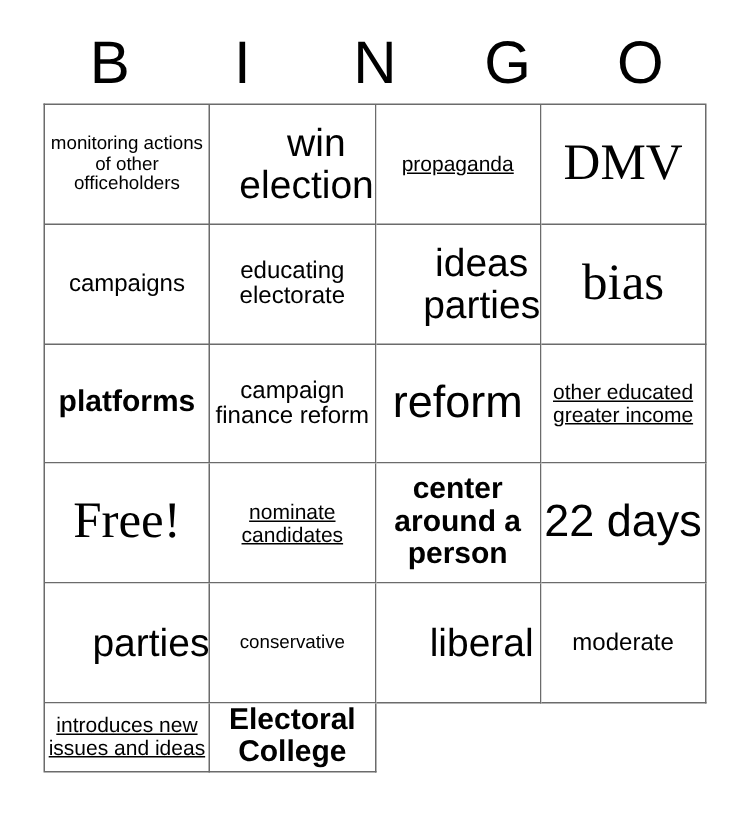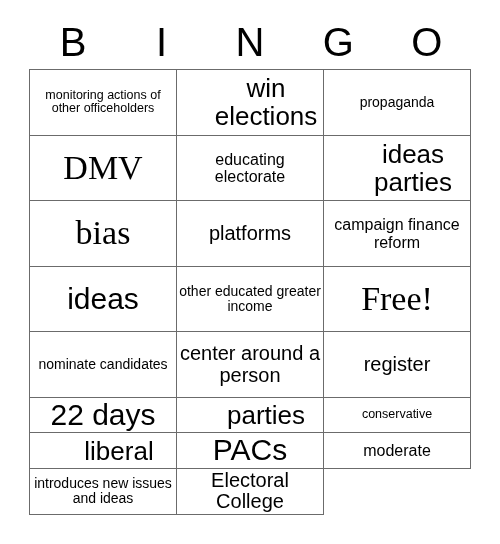--- a/index.html
+++ b/index.html
@@ -46,21 +46,21 @@
   #grid {
     position: absolute;
     left: 29px;
     top: 69px;
     width: 442px;
     height: 446px;
     box-sizing: border-box;
     border-top: 1px solid #6b6b6b;
     border-left: 1px solid #6b6b6b;
     display: grid;
-    grid-template-columns: repeat(3, 1fr);
+    grid-template-columns: repeat(4, 1fr);
     grid-template-rows: repeat(5, 1fr);
     background: #ffffff;
   }
   .cell {
     box-sizing: border-box;
     border-right: 1px solid #6b6b6b;
     border-bottom: 1px solid #6b6b6b;
     display: flex;
     align-items: center;
     justify-content: center;
@@ -73,23 +73,23 @@
     display: block;
     width: 100%;
     line-height: 1.08;
     color: #000000;
     word-wrap: break-word;
   }
   
   .s-xxl .cell-text { font-size: 34px; font-family: Liberation Serif, serif; }
   .s-xl  .cell-text { font-size: 30px; }
   .s-lg  .cell-text { font-size: 26px; margin-left: 32px; }
-  .s-md  .cell-text { font-size: 20px; }
+  .s-md  .cell-text { font-size: 20px; font-weight: bold; }
   .s-sm  .cell-text { font-size: 16px; }
-  .s-xs  .cell-text { font-size: 14px; }
+  .s-xs  .cell-text { font-size: 14px; text-decoration: underline; }
   .s-xxs .cell-text { font-size: 12.5px; }
 </style>
 </head>
 <body>
 
 <div id="card">
 
   <div id="header-row">
     <div class="header-letter">B</div>
     <div class="header-letter">I</div>
@@ -105,72 +105,69 @@
       </div>
     <div class="cell s-lg">
         <span class="cell-text">win elections</span>
       </div>
     <div class="cell s-xs">
         <span class="cell-text">propaganda</span>
       </div>
     <div class="cell s-xxl">
         <span class="cell-text">DMV</span>
       </div>
+    <div class="cell s-sm">
+        <span class="cell-text">campaigns</span>
+      </div>
 
     <div class="cell s-sm">
         <span class="cell-text">educating electorate</span>
       </div>
     <div class="cell s-lg">
         <span class="cell-text">ideas parties</span>
       </div>
     <div class="cell s-xxl">
         <span class="cell-text">bias</span>
       </div>
     <div class="cell s-md">
         <span class="cell-text">platforms</span>
       </div>
     <div class="cell s-sm">
         <span class="cell-text">campaign finance reform</span>
       </div>
 
     <div class="cell s-xl">
-        <span class="cell-text">ideas</span>
+        <span class="cell-text">reform</span>
       </div>
     <div class="cell s-xs">
         <span class="cell-text">other educated greater income</span>
       </div>
     <div class="cell s-xxl">
         <span class="cell-text">Free!</span>
       </div>
     <div class="cell s-xs">
         <span class="cell-text">nominate candidates</span>
       </div>
     <div class="cell s-md">
         <span class="cell-text">center around a person</span>
       </div>
 
-    <div class="cell s-md">
-        <span class="cell-text">register</span>
-      </div>
     <div class="cell s-xl">
         <span class="cell-text">22 days</span>
       </div>
     <div class="cell s-lg">
         <span class="cell-text">parties</span>
       </div>
     <div class="cell s-xxs">
         <span class="cell-text">conservative</span>
       </div>
     <div class="cell s-lg">
         <span class="cell-text">liberal</span>
       </div>
 
-    <div class="cell s-xl">
-        <span class="cell-text">PACs</span>
-      </div>
     <div class="cell s-sm">
         <span class="cell-text">moderate</span>
       </div>
     <div class="cell s-xs">
         <span class="cell-text">introduces new issues and ideas</span>
       </div>
     <div class="cell s-md">
         <span class="cell-text">Electoral College</span>
       </div>
 

